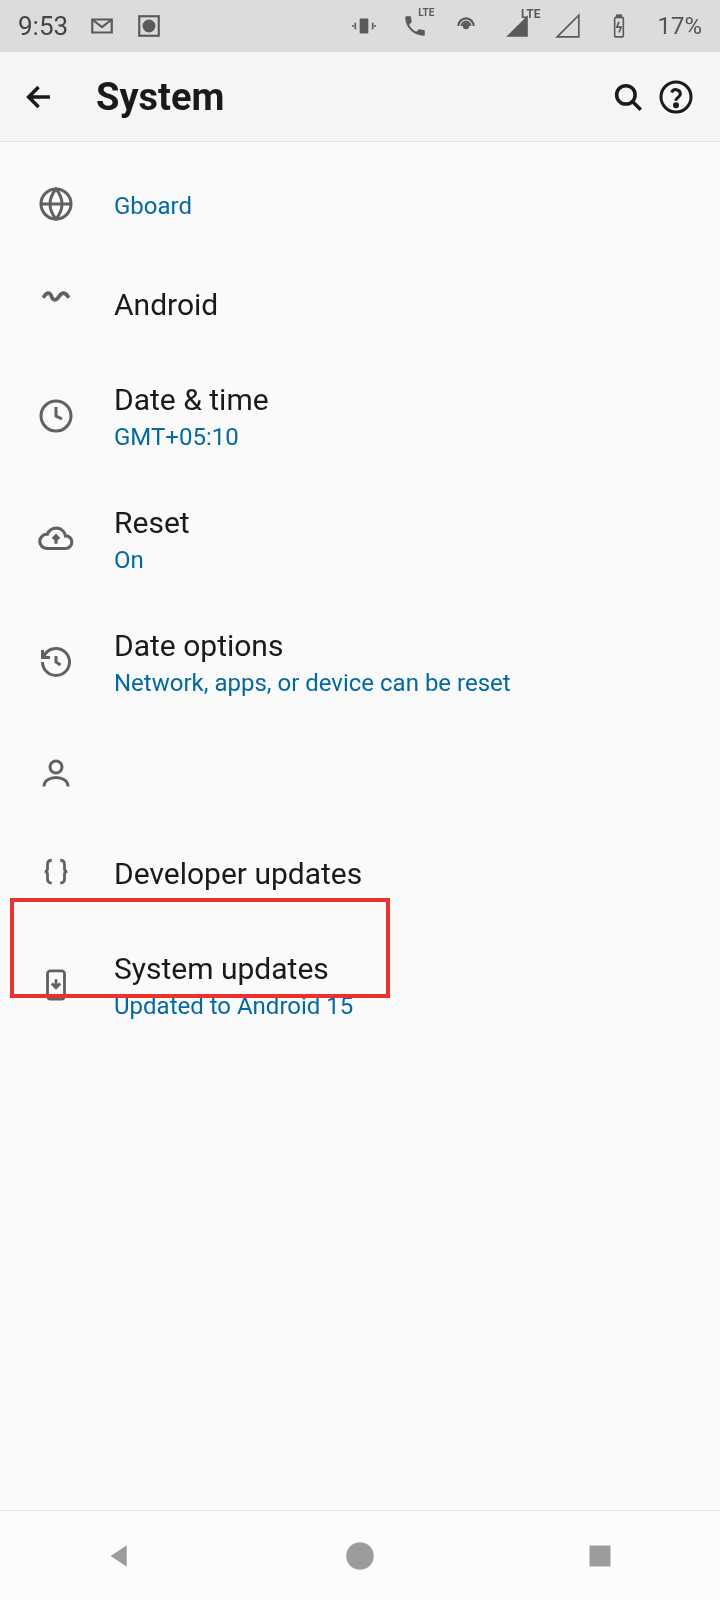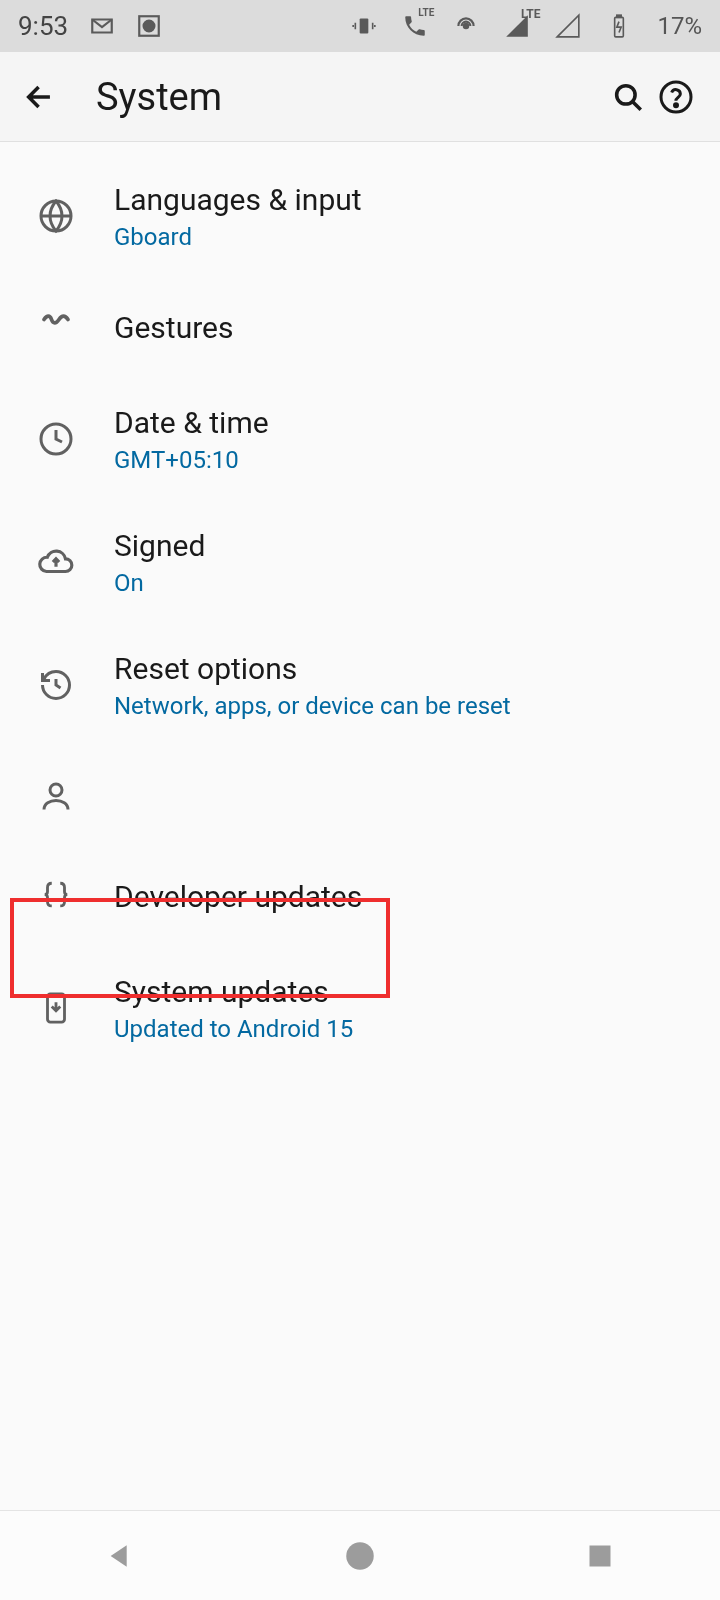--- a/index.html
+++ b/index.html
@@ -32,21 +32,21 @@
     background: #f5f5f5;
     display: flex;
     align-items: center;
     padding: 0 20px;
     border-bottom: 1px solid #e0e0e0;
   }
   .app-bar .back { width: 40px; height: 40px; display: flex; align-items: center; justify-content: center; color: #202020; }
   .app-bar .title {
     margin-left: 36px;
     font-size: 38px;
-    font-weight: 400;
+    font-weight: 700;
     color: #1a1a1a;
     flex: 1;
   }
   .app-bar .action { width: 48px; height: 48px; display: flex; align-items: center; justify-content: center; color: #202020; }
 
   .content { padding-top: 12px; }
   .row {
     display: flex;
     align-items: center;
     padding: 26px 24px;
@@ -178,33 +178,32 @@
 <div class="content">
 
   <div class="row">
     <div class="icon-slot">
       <svg width="36" height="36" viewBox="0 0 24 24" fill="none" stroke="#616161" stroke-width="2">
           <circle cx="12" cy="12" r="10"></circle>
           <path d="M2 12h20M12 2c2.5 3 4 6.5 4 10s-1.5 7-4 10c-2.5-3-4-6.5-4-10s1.5-7 4-10z"></path>
         </svg>
     </div>
     <div class="text-slot">
-      <div class="primary">Languages &amp; input</div>
       <div class="secondary">Gboard</div>
     </div>
   </div>
 
   <div class="row">
     <div class="icon-slot">
       <svg width="36" height="36" viewBox="0 0 24 24" fill="none" stroke="#616161" stroke-width="2.5" stroke-linecap="round">
           <path d="M4 7c2-3 4-3 5 0s3 3 5 0 4-3 6 0"></path>
         </svg>
     </div>
     <div class="text-slot">
-      <div class="primary">Gestures</div>
+      <div class="primary">Android</div>
     </div>
   </div>
 
   <div class="row">
     <div class="icon-slot">
       <svg width="36" height="36" viewBox="0 0 24 24" fill="none" stroke="#616161" stroke-width="2">
           <circle cx="12" cy="12" r="10"></circle>
           <path d="M12 6v6l4 2"></path>
         </svg>
     </div>
@@ -215,36 +214,36 @@
   </div>
 
   <div class="row">
     <div class="icon-slot">
       <svg width="38" height="38" viewBox="0 0 24 24" fill="none" stroke="#616161" stroke-width="2">
           <path d="M18 18a4 4 0 000-8 6 6 0 00-11.5-1A4.5 4.5 0 006 18h12z"></path>
           <path d="M12 15v-5m-2 2l2-2 2 2"></path>
         </svg>
     </div>
     <div class="text-slot">
-      <div class="primary">Signed</div>
+      <div class="primary">Reset</div>
       <div class="secondary">On</div>
     </div>
   </div>
 
 
   <div class="row">
     <div class="icon-slot">
       <svg width="36" height="36" viewBox="0 0 24 24" fill="none" stroke="#616161" stroke-width="2">
           <path d="M3 12a9 9 0 109-9 9 9 0 00-8 5"></path>
           <path d="M3 4v5h5"></path>
           <path d="M12 8v4l3 2"></path>
         </svg>
     </div>
     <div class="text-slot">
-      <div class="primary">Reset options</div>
+      <div class="primary">Date options</div>
       <div class="secondary">Network, apps, or device can be reset</div>
     </div>
   </div>
 
   <div class="row">
     <div class="icon-slot">
       <svg width="36" height="36" viewBox="0 0 24 24" fill="none" stroke="#616161" stroke-width="2">
           <circle cx="12" cy="8" r="4"></circle>
           <path d="M4 21c0-4 4-6 8-6s8 2 8 6"></path>
         </svg>

